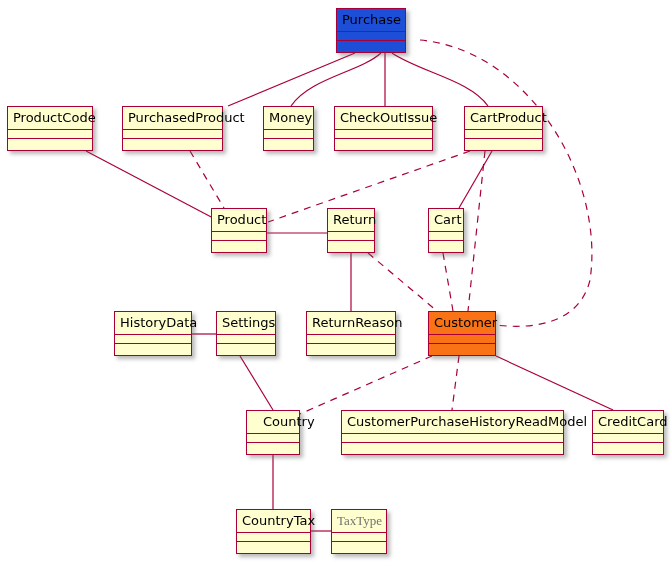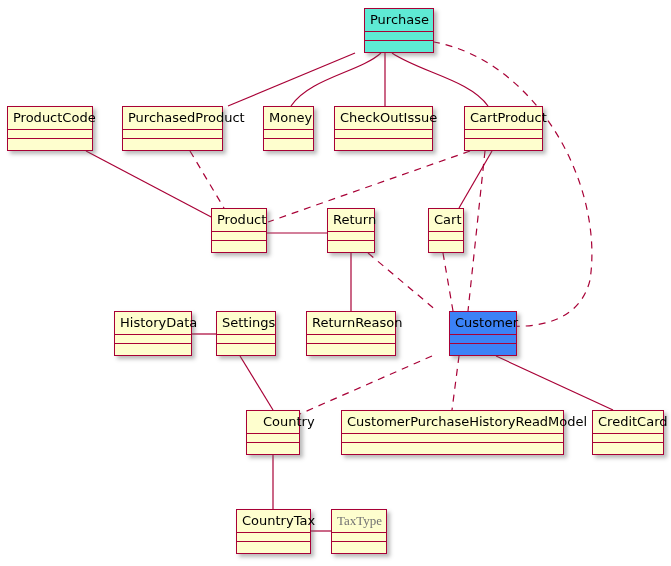--- a/index.html
+++ b/index.html
@@ -71,21 +71,21 @@
       <path d="M 368 253 L 437 311" fill="none" stroke="#A80036" stroke-width="1.2" stroke-dasharray="7,6"></path>
       <path d="M 192 334 L 219 334" fill="none" stroke="#A80036" stroke-width="1.2"></path>
       <path d="M 240 356 L 273 410" fill="none" stroke="#A80036" stroke-width="1.2"></path>
       <path d="M 432 356 L 300 414" fill="none" stroke="#A80036" stroke-width="1.2" stroke-dasharray="7,6"></path>
       <path d="M 459 356 L 452 410" fill="none" stroke="#A80036" stroke-width="1.2" stroke-dasharray="7,6"></path>
       <path d="M 496 356 L 613 410" fill="none" stroke="#A80036" stroke-width="1.2"></path>
       <path d="M 273 455 L 273 509" fill="none" stroke="#A80036" stroke-width="1.2"></path>
       <path d="M 311 531 L 331 531" fill="none" stroke="#A80036" stroke-width="1.2"></path>
     </svg>
   <div id="classes-layer">
-      <div class="uml-class" style="left: 364px; top: 8px; width: 70px; height: 45px; background: #5eead4; border-color: rgb(168, 0, 54);">
+      <div class="uml-class" style="left: 336px; top: 8px; width: 70px; height: 45px; background: #1d4ed8; border-color: rgb(168, 0, 54);">
         <div class="uml-title" style="border-bottom-color: rgb(168, 0, 54); color: rgb(0, 0, 0);">Purchase</div>
         <div class="uml-compartment" style="border-bottom-color: rgb(168, 0, 54);"></div>
         <div class="uml-compartment last"></div>
       </div>
       <div class="uml-class" style="left: 7px; top: 106px; width: 86px; height: 45px; background: rgb(254, 254, 206); border-color: rgb(168, 0, 54);">
         <div class="uml-title" style="border-bottom-color: rgb(168, 0, 54); color: rgb(0, 0, 0);">ProductCode</div>
         <div class="uml-compartment" style="border-bottom-color: rgb(168, 0, 54);"></div>
         <div class="uml-compartment last"></div>
       </div>
       <div class="uml-class" style="left: 122px; top: 106px; width: 101px; height: 45px; background: rgb(254, 254, 206); border-color: rgb(168, 0, 54);">
@@ -131,21 +131,21 @@
       <div class="uml-class" style="left: 216px; top: 311px; width: 60px; height: 45px; background: rgb(254, 254, 206); border-color: rgb(168, 0, 54);">
         <div class="uml-title" style="border-bottom-color: rgb(168, 0, 54); color: rgb(0, 0, 0);">Settings</div>
         <div class="uml-compartment" style="border-bottom-color: rgb(168, 0, 54);"></div>
         <div class="uml-compartment last"></div>
       </div>
       <div class="uml-class" style="left: 306px; top: 311px; width: 90px; height: 45px; background: rgb(254, 254, 206); border-color: rgb(168, 0, 54);">
         <div class="uml-title" style="border-bottom-color: rgb(168, 0, 54); color: rgb(0, 0, 0);">ReturnReason</div>
         <div class="uml-compartment" style="border-bottom-color: rgb(168, 0, 54);"></div>
         <div class="uml-compartment last"></div>
       </div>
-      <div class="uml-class" style="left: 428px; top: 311px; width: 68px; height: 45px; background: #3b82f6; border-color: rgb(168, 0, 54); margin-left: 21px;">
+      <div class="uml-class" style="left: 428px; top: 311px; width: 68px; height: 45px; background: #f97316; border-color: rgb(168, 0, 54);">
         <div class="uml-title" style="border-bottom-color: rgb(168, 0, 54); color: rgb(0, 0, 0);">Customer</div>
         <div class="uml-compartment" style="border-bottom-color: rgb(168, 0, 54);"></div>
         <div class="uml-compartment last"></div>
       </div>
       <div class="uml-class" style="left: 246px; top: 410px; width: 54px; height: 45px; background: rgb(254, 254, 206); border-color: rgb(168, 0, 54);">
         <div class="uml-title" style="border-bottom-color: rgb(168, 0, 54); color: rgb(0, 0, 0); padding-left: 16px;">Country</div>
         <div class="uml-compartment" style="border-bottom-color: rgb(168, 0, 54);"></div>
         <div class="uml-compartment last"></div>
       </div>
       <div class="uml-class" style="left: 341px; top: 410px; width: 223px; height: 45px; background: rgb(254, 254, 206); border-color: rgb(168, 0, 54);">

